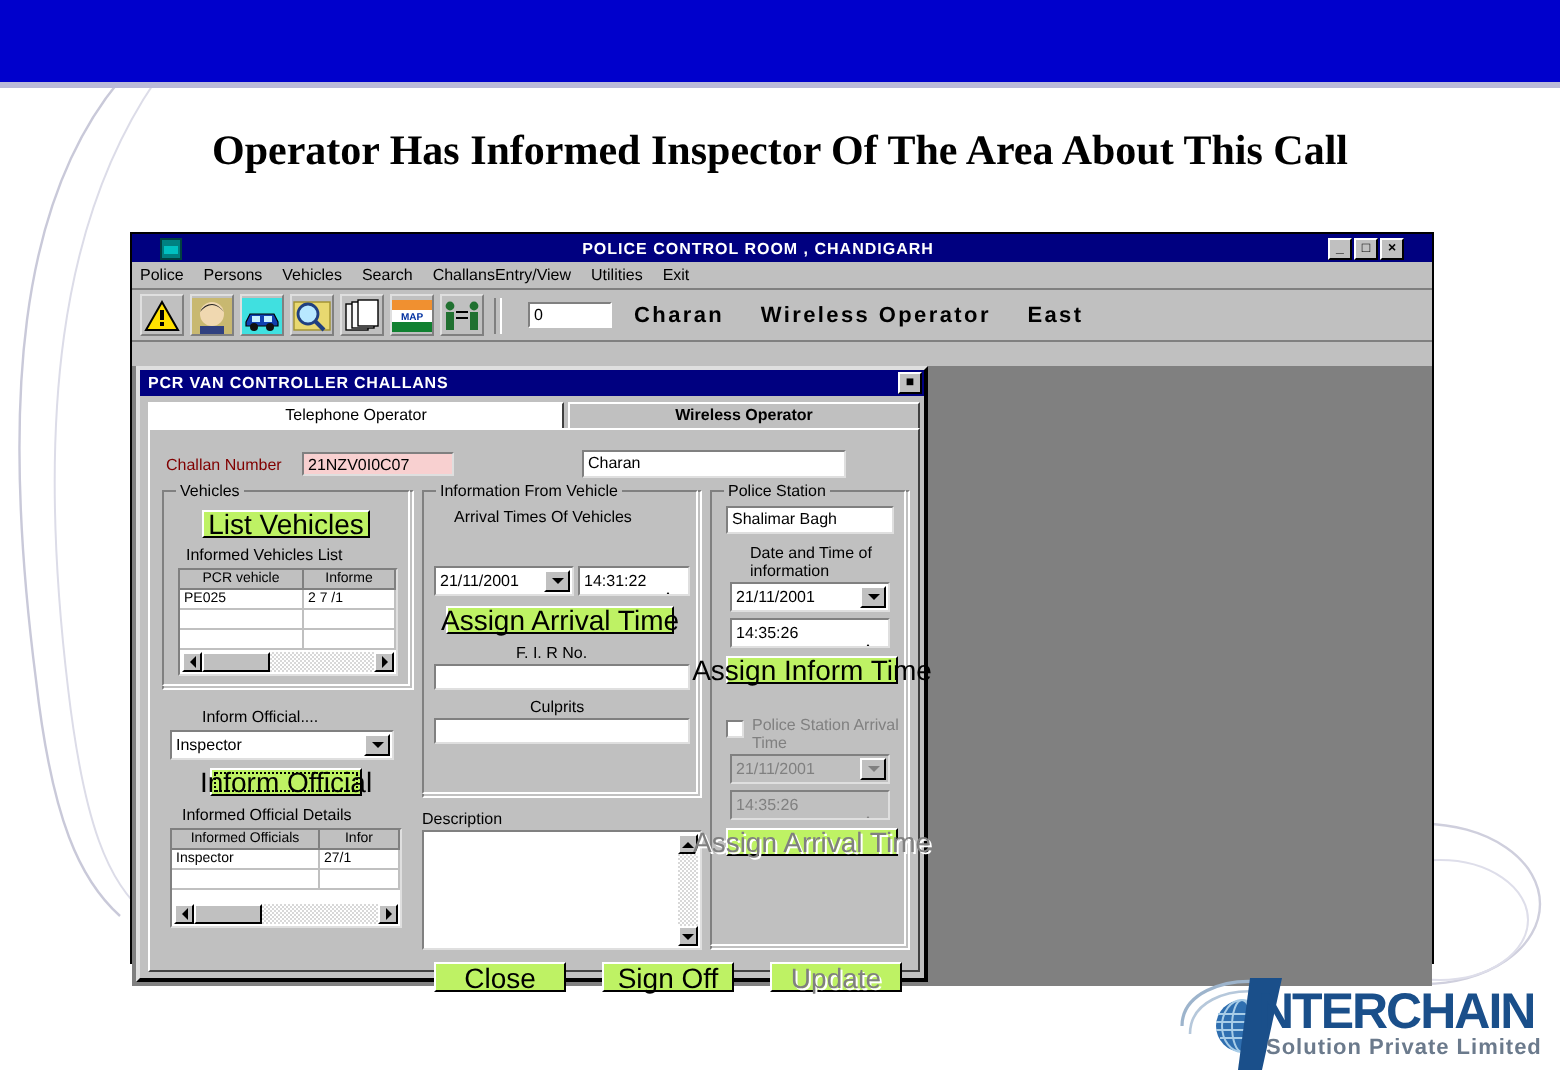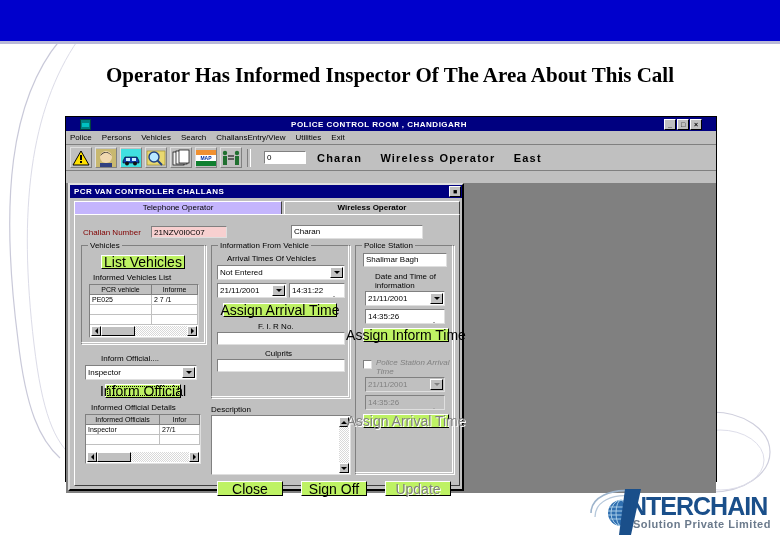--- a/index.html
+++ b/index.html
@@ -133,38 +133,38 @@
     height: 13px; background: #000080; color: #fff;
     display: flex; align-items: center; padding: 0 1px;
     font-size: 8px; font-weight: bold;
   }
   .child-title .ct-text { flex: 1 1 auto; margin-left: 3px; letter-spacing: .4px;}
   .child-body { position: relative; padding: 0; height: calc(100% - 13px); }
   
   .tabstrip { position: absolute; left: 4px; top: 3px; width: 386px; height: 14px; }
   .tab {
     position: absolute; top: 0; height: 14px; box-sizing: border-box;
-    background: #c4b5fd; font-size: 8px; text-align: center; line-height: 12px;
+    background: #ffffff; font-size: 8px; text-align: center; line-height: 12px;
     color: #000;
     border-top: 1px solid #fff; border-left: 1px solid #fff;
     border-right: 1px solid #404040;
   }
   .tab.t1 { left: 0; width: 208px; }
   .tab.t2 { left: 210px; width: 176px; font-weight: bold; background: #c0c0c0; }
   
   .panel {
     position: absolute; left: 4px; top: 16px; width: 386px; height: 272px;
     background: #c0c0c0;
     border-top: 1px solid #fff; border-left: 1px solid #fff;
     border-right: 1px solid #404040; border-bottom: 1px solid #404040;
     box-sizing: border-box;
   }
   .lbl { position: absolute; font-size: 8px; color: #000; white-space: nowrap; }
   .lbl.red { color: #800000; }
-  .lbl.gray { color: #808080; font-style: italic; }
+  .lbl.gray { color: #808080; }
   .tf {
     position: absolute; background: #fff; box-sizing: border-box;
     border-top: 1px solid #808080; border-left: 1px solid #808080;
     border-right: 1px solid #dfdfdf; border-bottom: 1px solid #dfdfdf;
     font-size: 8px; color: #000; padding-left: 2px; line-height: 11px;
     overflow: hidden; white-space: nowrap;
   }
   .tf.pink { background: #f8d0d0; color: #000; }
   .tf.dis { background: #c0c0c0; color: #808080; }
   .btn {
@@ -505,26 +505,20 @@
                     <i></i>
                   </div>
               </div>
             </div>
 
             <div class="group" style="left:136px;top:30px;width:140px;height:154px;">
               <div class="gshadow"></div>
               <div class="group-lbl">Information From Vehicle</div>
             </div>
             <div class="lbl" style="left:152px;top:39px;">Arrival Times Of Vehicles</div>
-            <div class="combo" style="left:142px;top:50px;width:128px;height:15px;">
-              <span>Not Entered</span>
-              <span class="arrow">
-                  <i></i>
-                </span>
-            </div>
             <div class="combo" style="left:142px;top:68px;width:70px;height:15px;">
               <span>21/11/2001</span>
               <span class="arrow">
                   <i></i>
                 </span>
             </div>
             <div class="tf" style="left:214px;top:68px;width:56px;height:15px;line-height:13px;">
               <span>14:31:22</span>
               <span class="spin">
                 <span class="up"><i></i></span>

